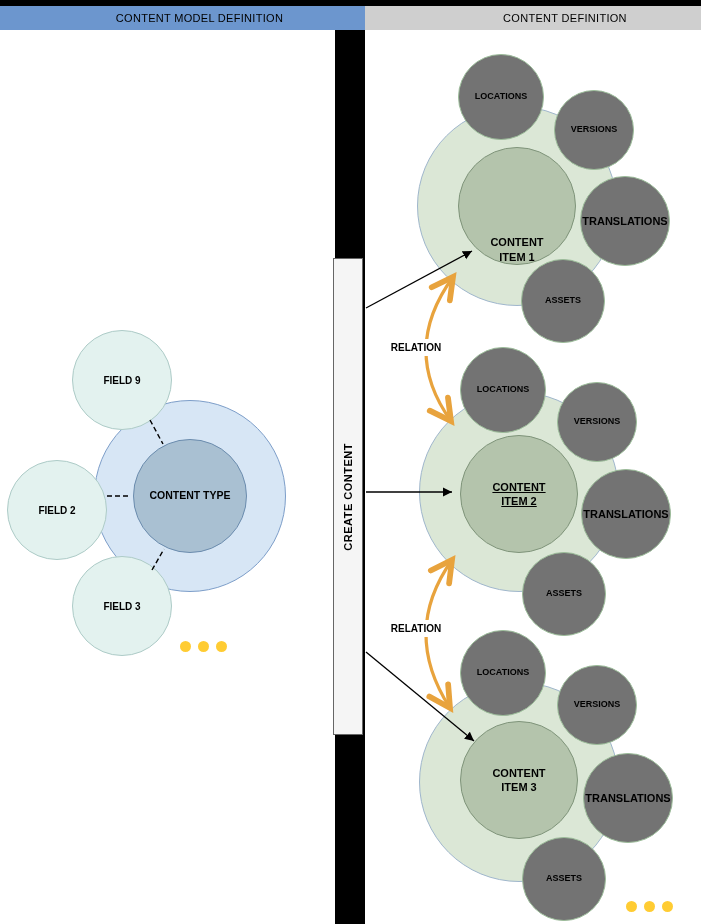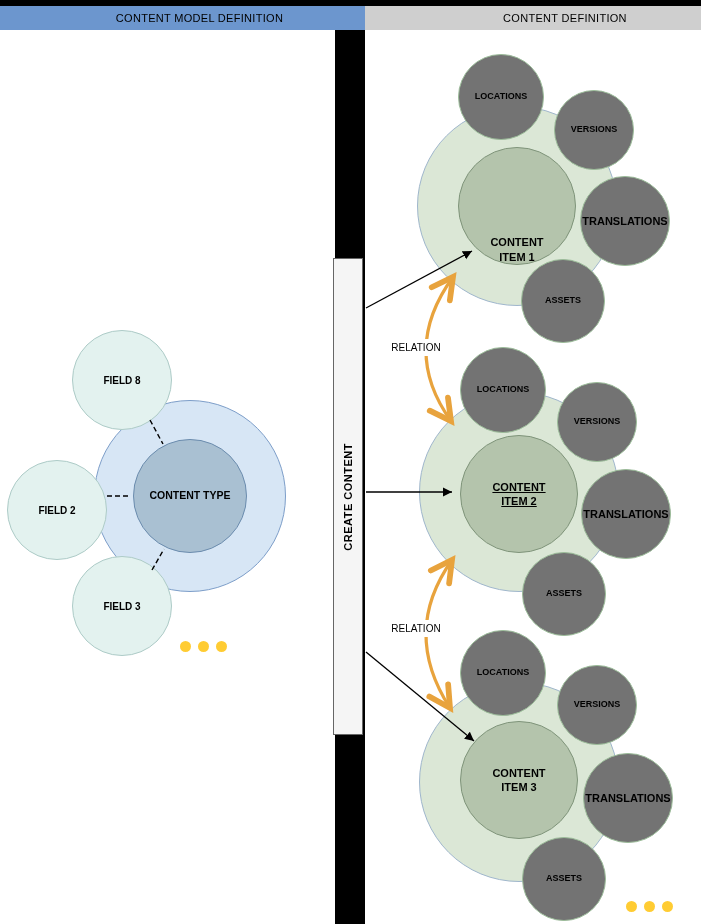--- a/index.html
+++ b/index.html
@@ -43,21 +43,21 @@
   }
   .vbar span {
     writing-mode:vertical-rl; transform:rotate(180deg);
     font-weight:bold; font-size:11px; letter-spacing:.5px; color:#000;
   }
 
   svg.overlay { position:absolute; left:0; top:0; pointer-events:none; }
 
   .rel-label {
     position:absolute; background:#fff; color:#000;
-    font-size:10px; font-weight:normal;
+    font-size:10px; font-weight:bold;
     display:flex; align-items:center; justify-content:center;
   }
 
   .ellipsis {
     position:absolute; background:#fff; border-radius:5px;
     display:flex; align-items:center; justify-content:center; gap:7px;
   }
   .dot { width:11px; height:11px; border-radius:50%; background:#FFCC33; }
 </style>
 </head>
@@ -69,21 +69,21 @@
   <div class="panel right"></div>
 
   <div class="hdr blue">CONTENT MODEL DEFINITION</div>
   <div class="hdr gray">CONTENT DEFINITION</div>
 
   <div class="circle outer-blue" style="left:94px;top:400px;width:192px;height:192px;"></div>
   <div class="circle ctype" style="left:133px;top:439px;width:114px;height:114px;">
     <span>CONTENT TYPE</span>
   </div>
   <div class="circle field" style="left:72px;top:330px;width:100px;height:100px;">
-    <span>FIELD 8</span>
+    <span>FIELD 9</span>
   </div>
   <div class="circle field" style="left:7px;top:460px;width:100px;height:100px;">
     <span>FIELD 2</span>
   </div>
   <div class="circle field" style="left:72px;top:556px;width:100px;height:100px;">
     <span>FIELD 3</span>
   </div>
 
   <div class="vbar">
     <span>CREATE CONTENT</span>

